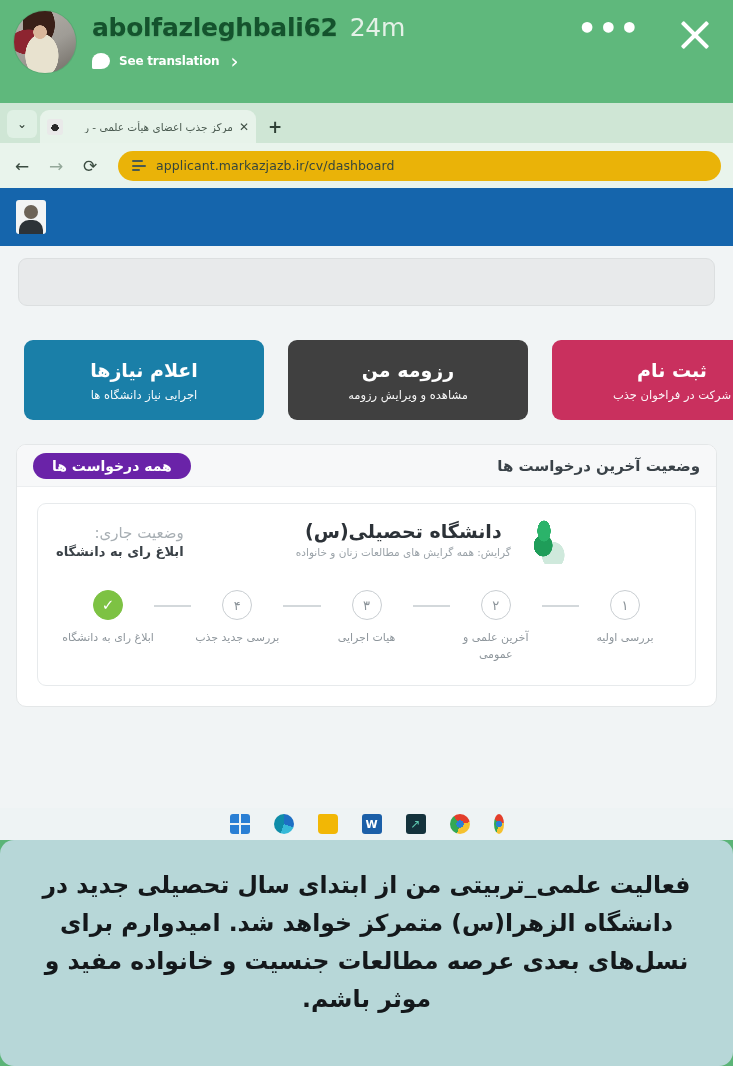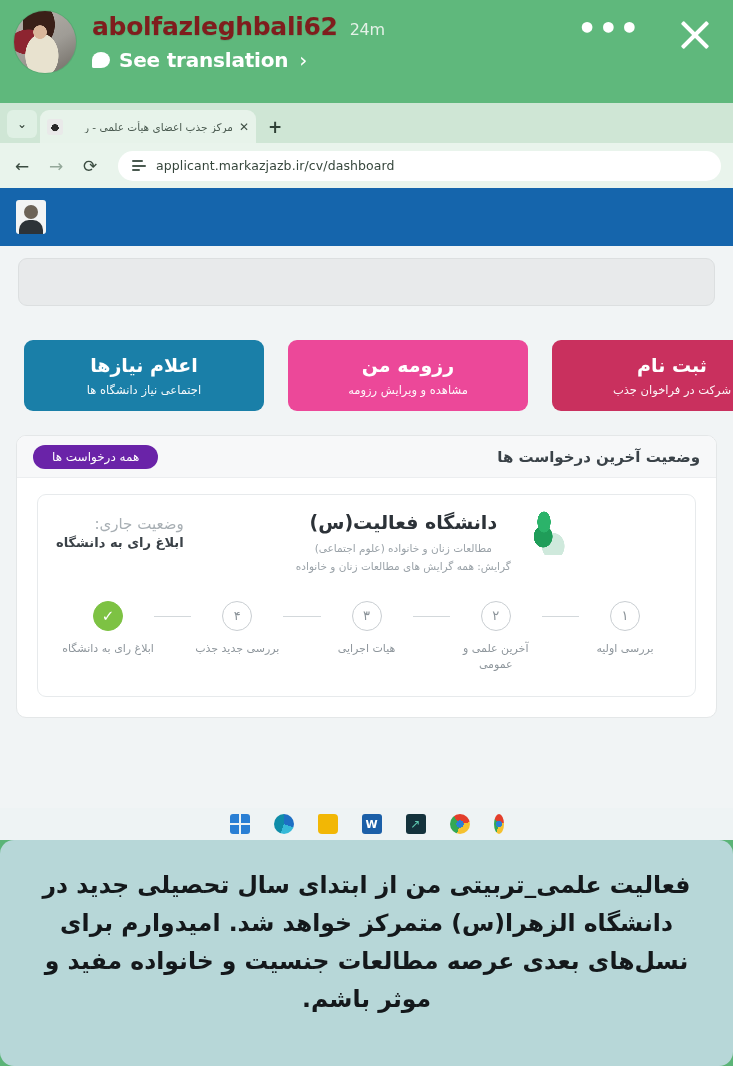--- a/index.html
+++ b/index.html
@@ -35,38 +35,38 @@
       radial-gradient(ellipse at 24% 50%, #8d2430 0 28%, transparent 29%),
       radial-gradient(ellipse at 40% 22%, #3a2018 0 30%, transparent 31%),
       linear-gradient(150deg, #b8b3ab 0%, #9f9c96 55%, #6f6a63 100%);
     background-color: #a8a49c;
     box-shadow: 0 0 0 1px rgba(0,0,0,.08);
     flex: 0 0 auto;
   }
   .head-text { margin-left: 16px; padding-top: 5px; }
   .line1 { display: flex; align-items: baseline; gap: 12px; }
   .username {
-    color: #7f1d1d; font-size: 25px; font-weight: 700;
+    color: #14532d; font-size: 25px; font-weight: 700;
     letter-spacing: -0.3px; line-height: 1.1;
     text-shadow: 0 1px 1px rgba(0,0,0,.10);
   }
   .timestamp {
-    color: #e4f1e7; font-size: 16px; font-weight: 400;
+    color: #e4f1e7; font-size: 25px; font-weight: 400;
     letter-spacing: -0.2px;
   }
   .line2 {
     display: flex; align-items: center; gap: 9px;
     margin-top: 7px;
   }
   .bubble-icon {
     width: 18px; height: 16px; border-radius: 50% 50% 50% 10%;
     background: #ffffff; display: inline-block; flex: 0 0 auto;
   }
   .translate-label {
-    color: #ffffff; font-size: 20px; font-weight: 700;
+    color: #ffffff; font-size: 12px; font-weight: 700;
     letter-spacing: -0.2px;
   }
   .chev-right {
     color: #ffffff; font-size: 20px; font-weight: 400; margin-left: 2px;
   }
   .head-actions {
     position: absolute; right: 18px; top: 14px;
     display: flex; align-items: center; gap: 34px;
   }
   .dots {
@@ -127,21 +127,21 @@
   }
 
   
   .toolbar {
     height: 45px; background: #e9f4ec;
     display: flex; align-items: center; gap: 14px; padding: 0 12px;
   }
   .nav-ic { font-size: 17px; color: #3b4c41; width: 20px; text-align: center; }
   .nav-ic.dim { color: #94a89a; }
   .omnibox {
-    flex: 1 1 auto; height: 30px; background: #ffffff;
+    flex: 1 1 auto; height: 30px; background: #eab308;
     border-radius: 16px; display: flex; align-items: center;
     gap: 9px; padding: 0 14px; margin-left: 4px;
   }
   .site-ic {
     width: 15px; height: 15px; flex: 0 0 auto;
     display: flex; flex-direction: column; justify-content: space-between;
     padding: 2px 0;
   }
   .site-ic i { display: block; height: 2px; background: #4a5a50; border-radius: 1px; }
   .site-ic i:nth-child(1){ width: 11px; }
@@ -170,42 +170,42 @@
   .grey-bar {
     margin: 12px 18px 0 18px; height: 48px;
     background: #e8eaeb; border: 1px solid #dcdfe0; border-radius: 9px;
   }
 
   
   .cards {
     display: flex; gap: 24px; padding: 34px 0 0 24px;
   }
   .card {
-    width: 240px; height: 71px; border-radius: 9px;
+    width: 240px; height: 80px; border-radius: 9px;
     display: flex; flex-direction: column; align-items: center;
     justify-content: center; gap: 7px; color: #ffffff;
     flex: 0 0 auto;
   }
   .card-title { font-size: 19px; font-weight: 700; direction: rtl; }
   .card-sub   { font-size: 11.5px; font-weight: 400; direction: rtl; opacity: .95; }
 
   
   .panel {
     margin: 24px 16px 0 16px;
     background: #ffffff; border: 1px solid #e4e7e8;
     border-radius: 10px; overflow: hidden;
   }
   .panel-head {
     height: 42px; background: #f7f8f9; border-bottom: 1px solid #eceef0;
     display: flex; align-items: center; justify-content: space-between;
     padding: 0 16px; direction: rtl;
   }
   .panel-title { font-size: 15px; font-weight: 700; color: #3a4248; direction: rtl; }
   .badge {
-    background: #6a23a8; color: #fff; font-size: 12px; font-weight: 400;
+    background: #6a23a8; color: #fff; font-size: 14px; font-weight: 700;
     padding: 5px 19px; border-radius: 13px; direction: rtl;
   }
   .panel-body { padding: 16px 20px 20px 20px; }
   .req-card {
     border: 1px solid #e7eaec; border-radius: 9px;
     padding: 16px 18px 22px 18px; position: relative;
   }
   .req-top { display: flex; direction: rtl; justify-content: space-between; }
   .uni-block { display: flex; direction: rtl; gap: 12px; align-items: flex-start;
                flex: 1 1 auto; justify-content: center; }
@@ -350,45 +350,44 @@
 
       <div class="app-header">
         <div class="app-avatar"></div>
       </div>
 
       <div class="grey-bar"></div>
 
       <div class="cards">
         <div class="card" style="background:#1a7fa8">
           <span class="card-title">اعلام نیازها</span>
-          <span class="card-sub">اجتماعی نیاز دانشگاه ها</span>
+          <span class="card-sub">اجرایی نیاز دانشگاه ها</span>
         </div>
-        <div class="card" style="background:#ec4899">
+        <div class="card" style="background:#404040">
           <span class="card-title">رزومه من</span>
           <span class="card-sub">مشاهده و ویرایش رزومه</span>
         </div>
         <div class="card" style="background:#c9305e">
           <span class="card-title">ثبت نام</span>
           <span class="card-sub">شرکت در فراخوان جذب</span>
         </div>
       </div>
 
       <div class="panel">
         <div class="panel-head">
           <span class="panel-title">وضعیت آخرین درخواست ها</span>
           <span class="badge">همه درخواست ها</span>
         </div>
         <div class="panel-body">
           <div class="req-card">
             <div class="req-top">
               <div class="uni-block">
                 <div class="uni-logo"></div>
                 <div class="uni-text">
-                  <div class="uni-name">دانشگاه فعالیت(س)</div>
-                  <div class="uni-sub">مطالعات زنان و خانواده (علوم اجتماعی)</div>
+                  <div class="uni-name">دانشگاه تحصیلی(س)</div>
                   <div class="uni-sub" style="margin-top:2px">گرایش: همه گرایش های مطالعات زنان و خانواده</div>
                 </div>
               </div>
               <div class="status-block">
                 <div class="status-label">وضعیت جاری:</div>
                 <div class="status-value">ابلاغ رای به دانشگاه</div>
               </div>
             </div>
 
             <div class="stepper">

